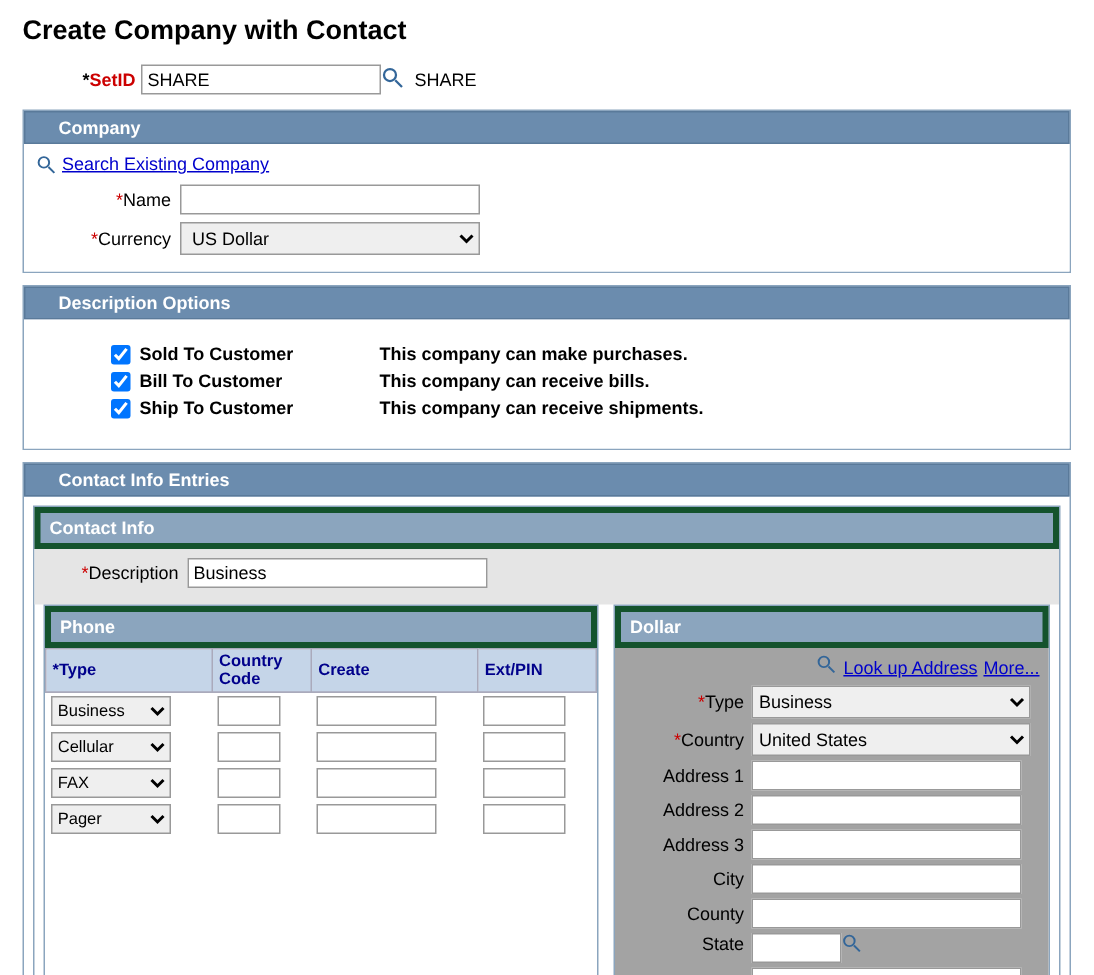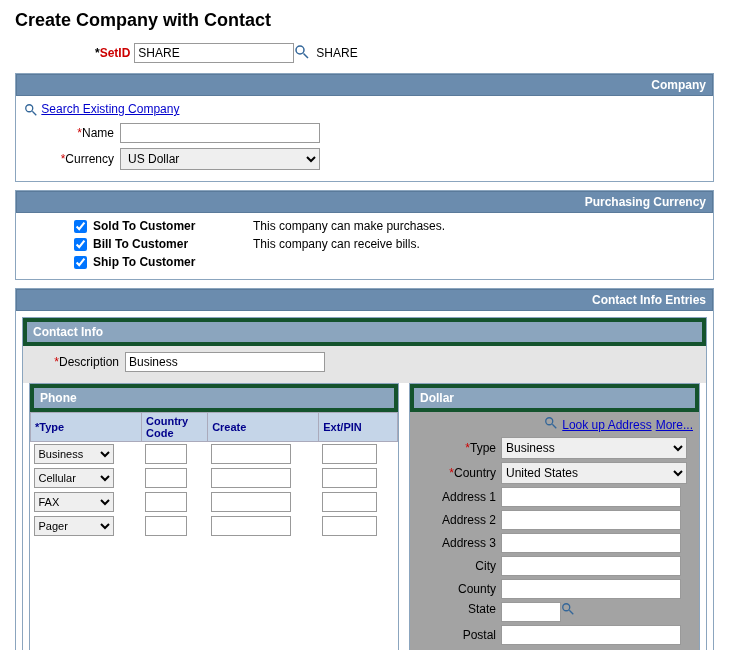--- a/index.html
+++ b/index.html
@@ -21,21 +21,20 @@
     .setid-row {
       display: flex;
       align-items: center;
       margin-bottom: 10px;
       padding-left: 40px;
     }
     .setid-label {
       font-weight: bold;
       color: #c00;
       margin-right: 4px;
-      margin-left: 40px;
     }
     .setid-label span { color: #000; }
     .setid-input {
       width: 160px;
       height: 20px;
       border: 1px solid #999;
       padding: 1px 3px;
       font-size: 12px;
     }
     .setid-text {
@@ -43,23 +42,22 @@
       font-size: 12px;
       color: #000;
     }
 
     
     .section-header {
       background: #6b8cae;
       color: #fff;
       font-weight: bold;
       font-size: 12px;
-      padding: 3px 6px;
+      padding: 3px 22px;
       border: 1px solid #5a7a9a;
-      text-align: right;
     }
     .sub-section-header {
       background: #8ba5be;
       color: #fff;
       font-weight: bold;
       font-size: 12px;
       padding: 3px 6px;
       border: 4px solid #14532d;
     }
 
@@ -109,40 +107,41 @@
     .currency-select {
       width: 200px;
       height: 22px;
       border: 1px solid #999;
       font-size: 12px;
       padding: 1px 3px;
     }
 
     
     .purchasing-body {
-      padding: 6px 8px;
+      padding: 16px 8px;
       background: #fff;
     }
     .checkbox-row {
       display: flex;
       align-items: center;
       margin-bottom: 4px;
       padding-left: 50px;
     }
     .checkbox-row input[type=checkbox] {
       margin-right: 6px;
     }
     .checkbox-label {
       font-weight: bold;
       width: 160px;
       font-size: 12px;
     }
     .checkbox-desc {
       font-size: 12px;
       color: #000;
+      font-weight: bold;
     }
 
     
     .contact-info-entries {
       border: 1px solid #8ba5be;
       margin-bottom: 8px;
     }
     .contact-inner {
       border: 1px solid #8ba5be;
       margin: 6px;
@@ -326,35 +325,36 @@
     <div class="form-row">
       <span class="form-label required-label">Currency</span>
       <select class="currency-select">
         <option>US Dollar</option>
       </select>
     </div>
   </div>
 </div>
 
 <div class="outer-section">
-  <div class="section-header">Purchasing Currency</div>
+  <div class="section-header">Description Options</div>
   <div class="purchasing-body">
     <div class="checkbox-row">
       <input type="checkbox" checked="" style="">
       <span class="checkbox-label">Sold To Customer</span>
       <span class="checkbox-desc">This company can make purchases.</span>
     </div>
     <div class="checkbox-row">
       <input type="checkbox" checked="" style="">
       <span class="checkbox-label">Bill To Customer</span>
       <span class="checkbox-desc">This company can receive bills.</span>
     </div>
     <div class="checkbox-row">
       <input type="checkbox" checked="" style="">
       <span class="checkbox-label">Ship To Customer</span>
+      <span class="checkbox-desc">This company can receive shipments.</span>
     </div>
   </div>
 </div>
 
 <div class="contact-info-entries">
   <div class="section-header">Contact Info Entries</div>
 
   <div class="contact-inner">
     <div class="sub-section-header">Contact Info</div>
     <div class="contact-info-body">

